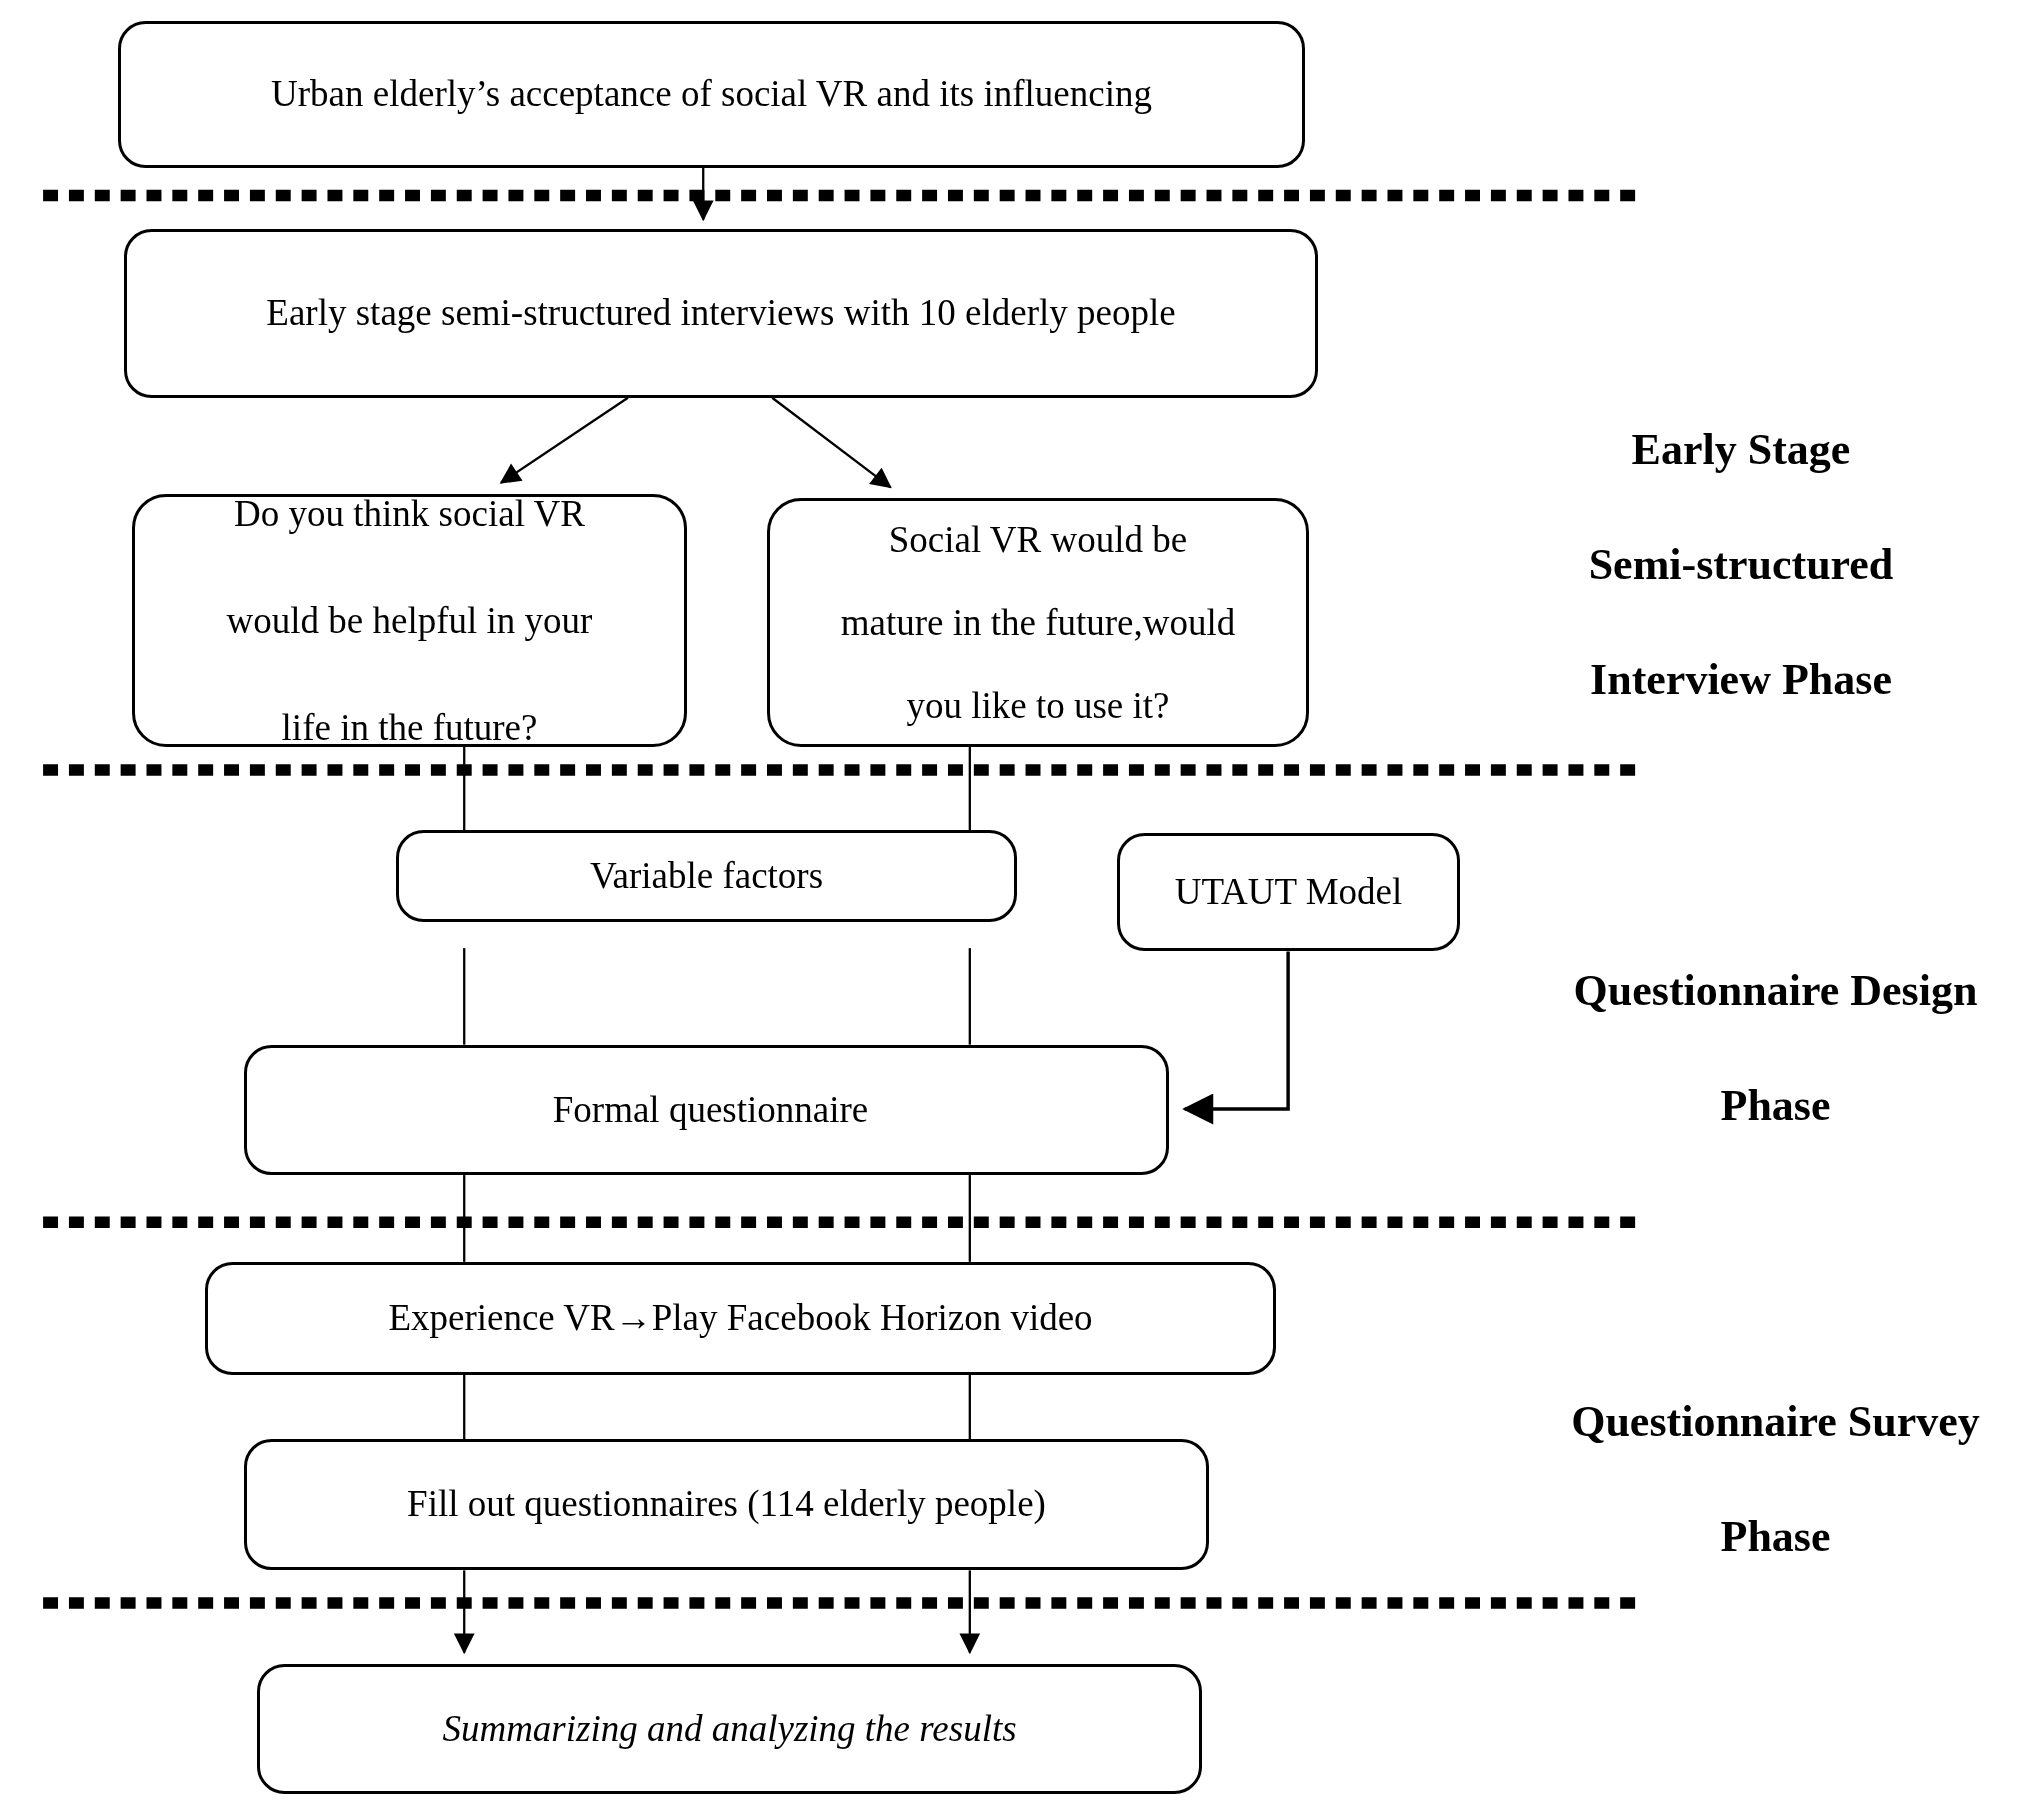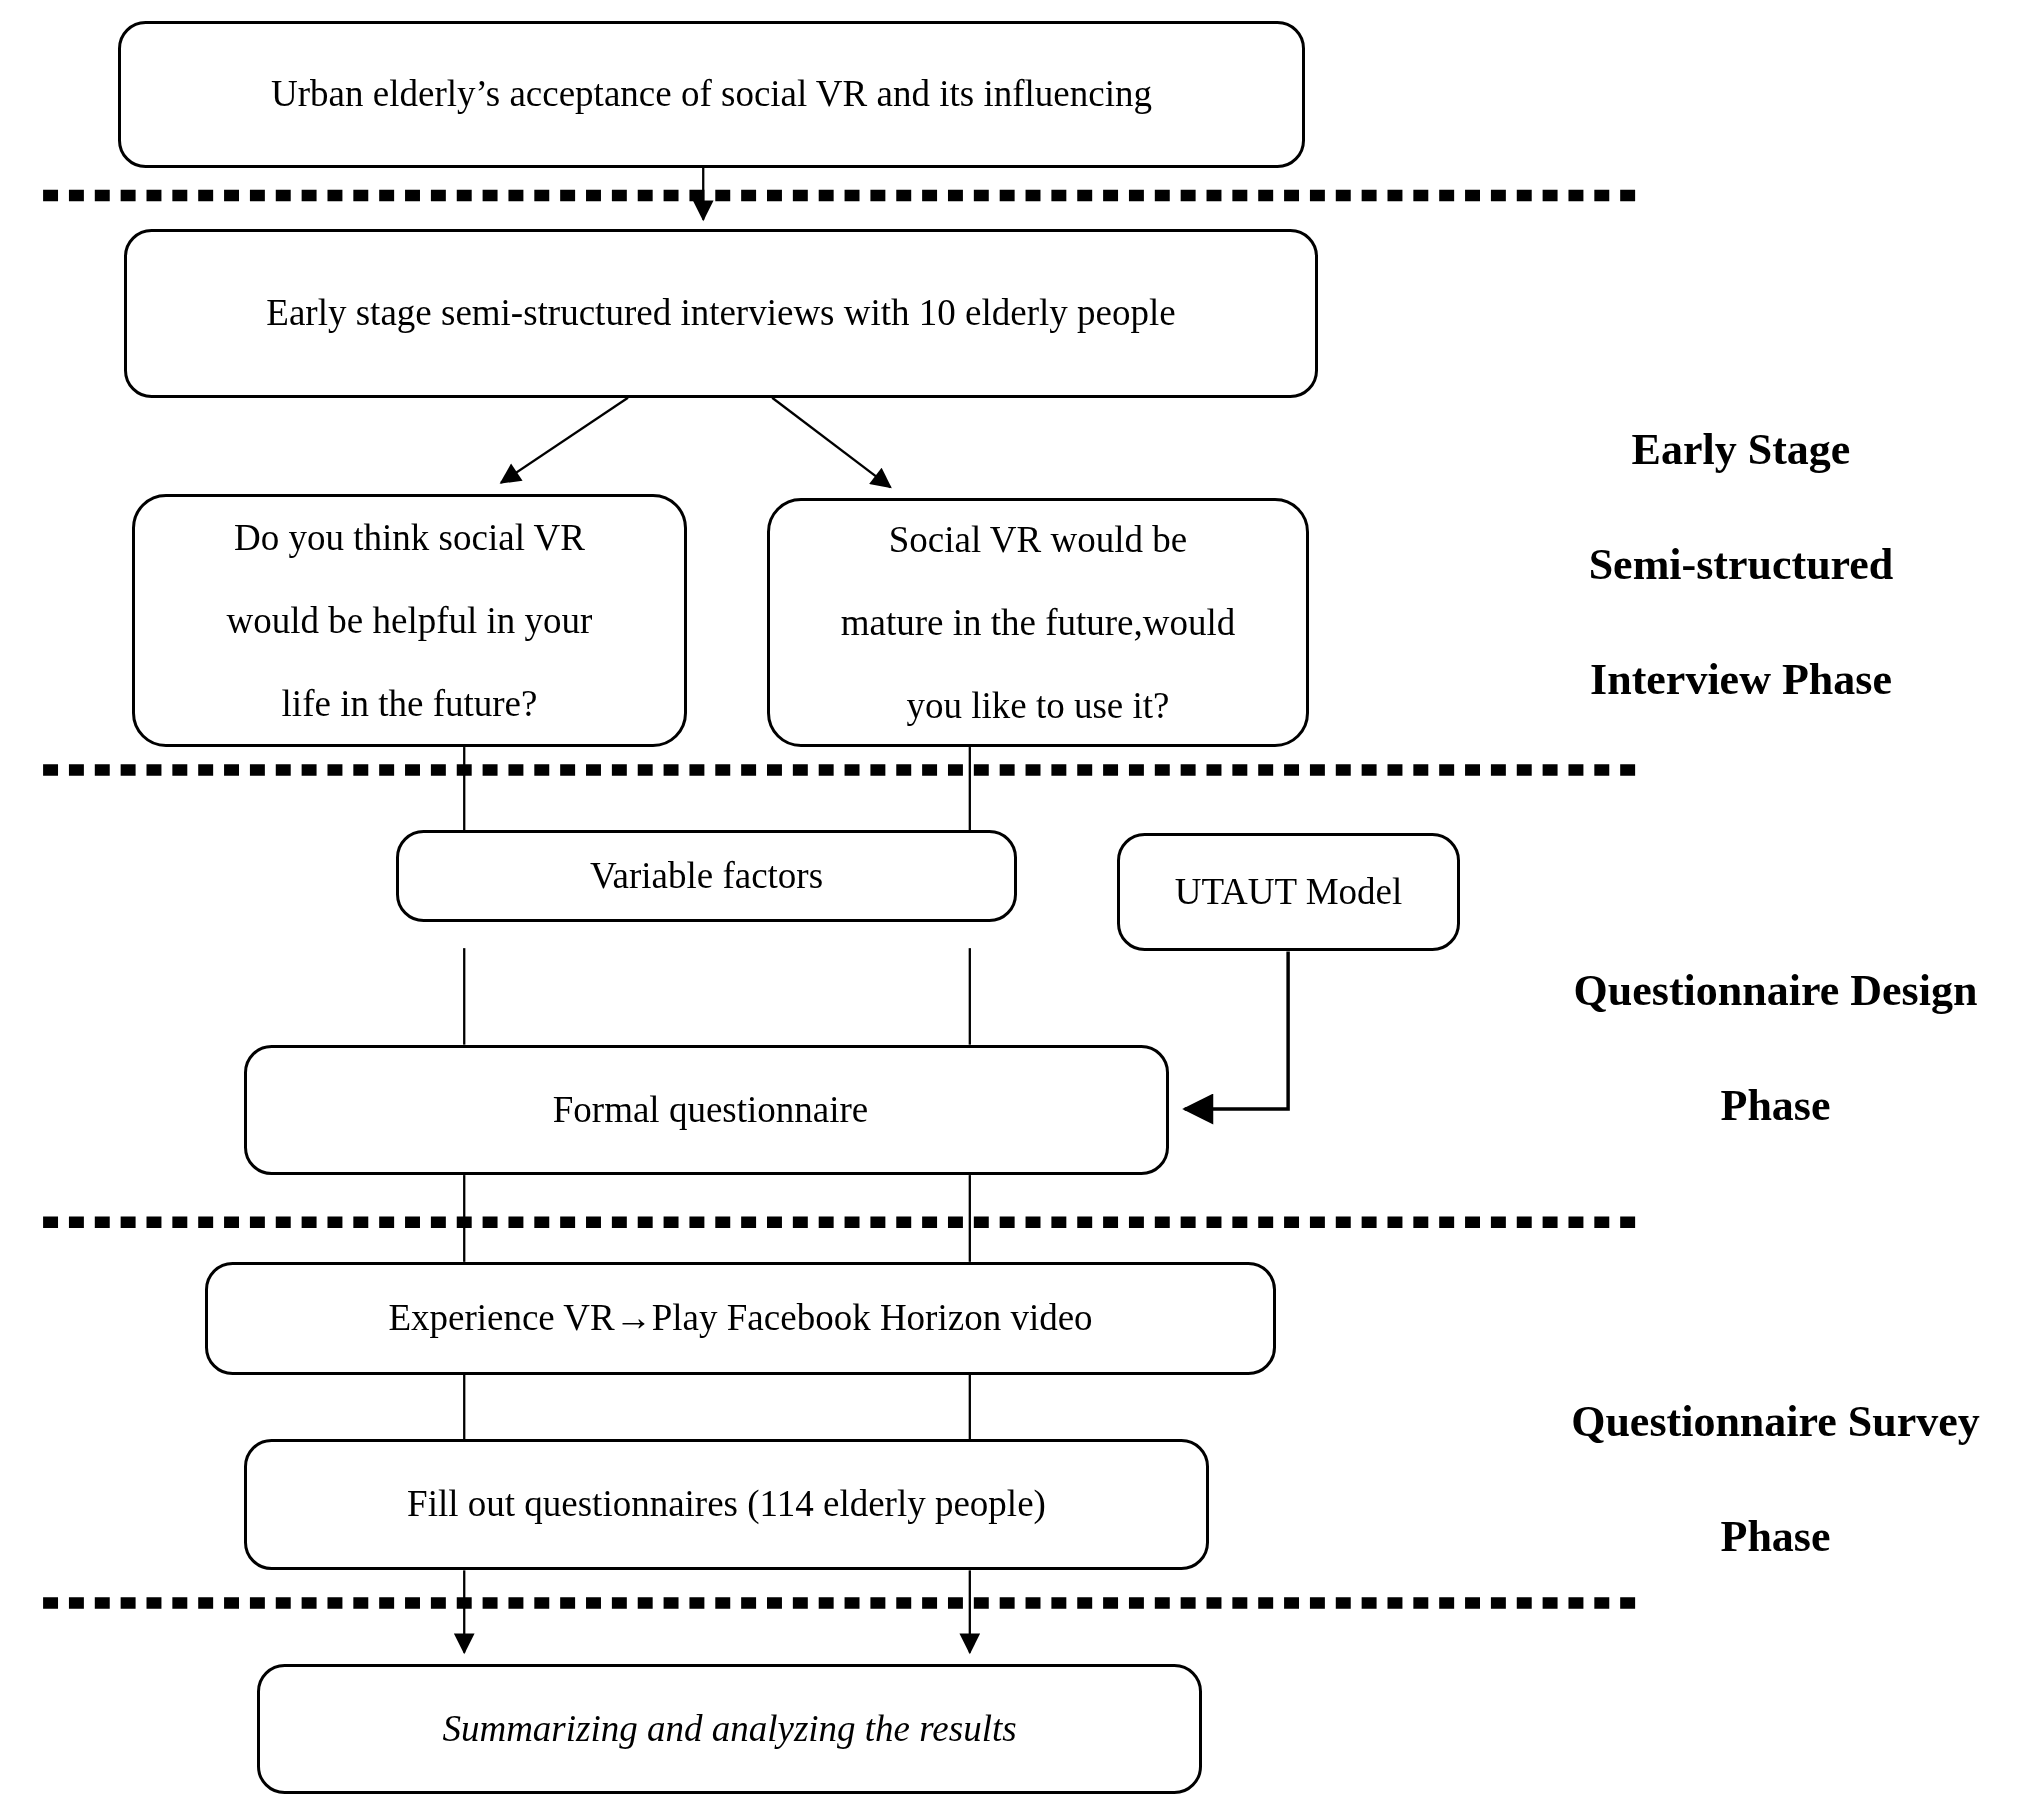--- a/index.html
+++ b/index.html
@@ -38,21 +38,21 @@
     line-height: 1.25;
     z-index: 2;
   }
   .node .qline {
     display: block;
     line-height: 83px;
   }
   
   #n-topic     { left: 118px;  top: 20.7px;   width: 1187px; height: 147px; }
   #n-interview { left: 124px;  top: 229px;  width: 1194px; height: 169px; }
-  #n-qleft     { left: 132px;  top: 494px;  width: 555px;  height: 253px; border-radius: 34px; }
+  #n-qleft     { left: 132px;  top: 494px;  width: 555px;  height: 253px; border-radius: 34px; gap: 24px; }
   #n-qright    { left: 767px; top: 498px;  width: 542px;  height: 249px; border-radius: 34px; }
   #n-varfac    { left: 396px;  top: 830px; width: 621px; height: 92px; }
   #n-utaut     { left: 1117px; top: 833px; width: 343px;  height: 118px; }
   #n-formalq   { left: 244px;  top: 1045px; width: 925px; height: 130px; padding-left: 8px; }
   #n-expvr     { left: 205px;  top: 1262px; width: 1071px; height: 113px; align-items: center; }
   #n-fillout   { left: 244px;  top: 1439px; width: 965px; height: 131px; }
   #n-summary   { left: 257px;  top: 1664px; width: 945px; height: 130px; font-style: italic; }
 
   .phase {
     position: absolute;

